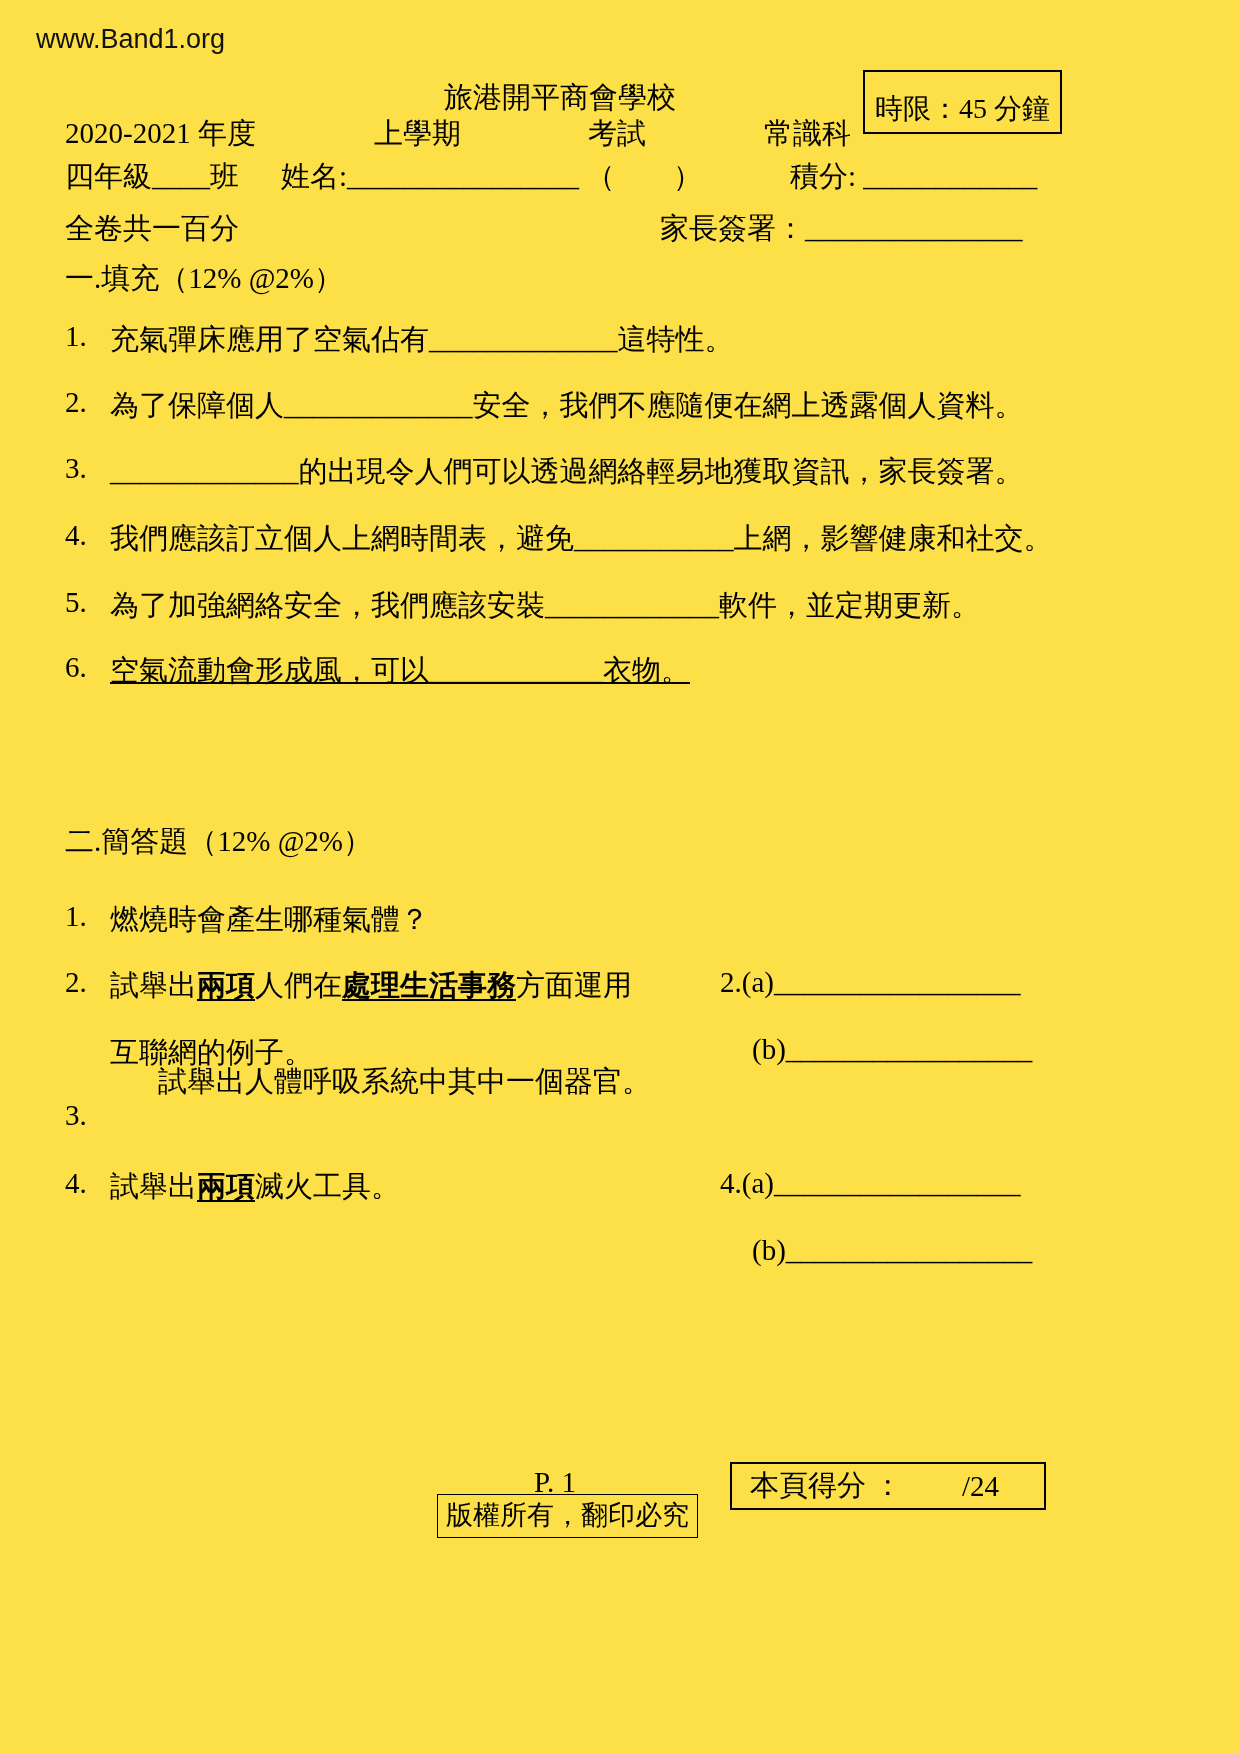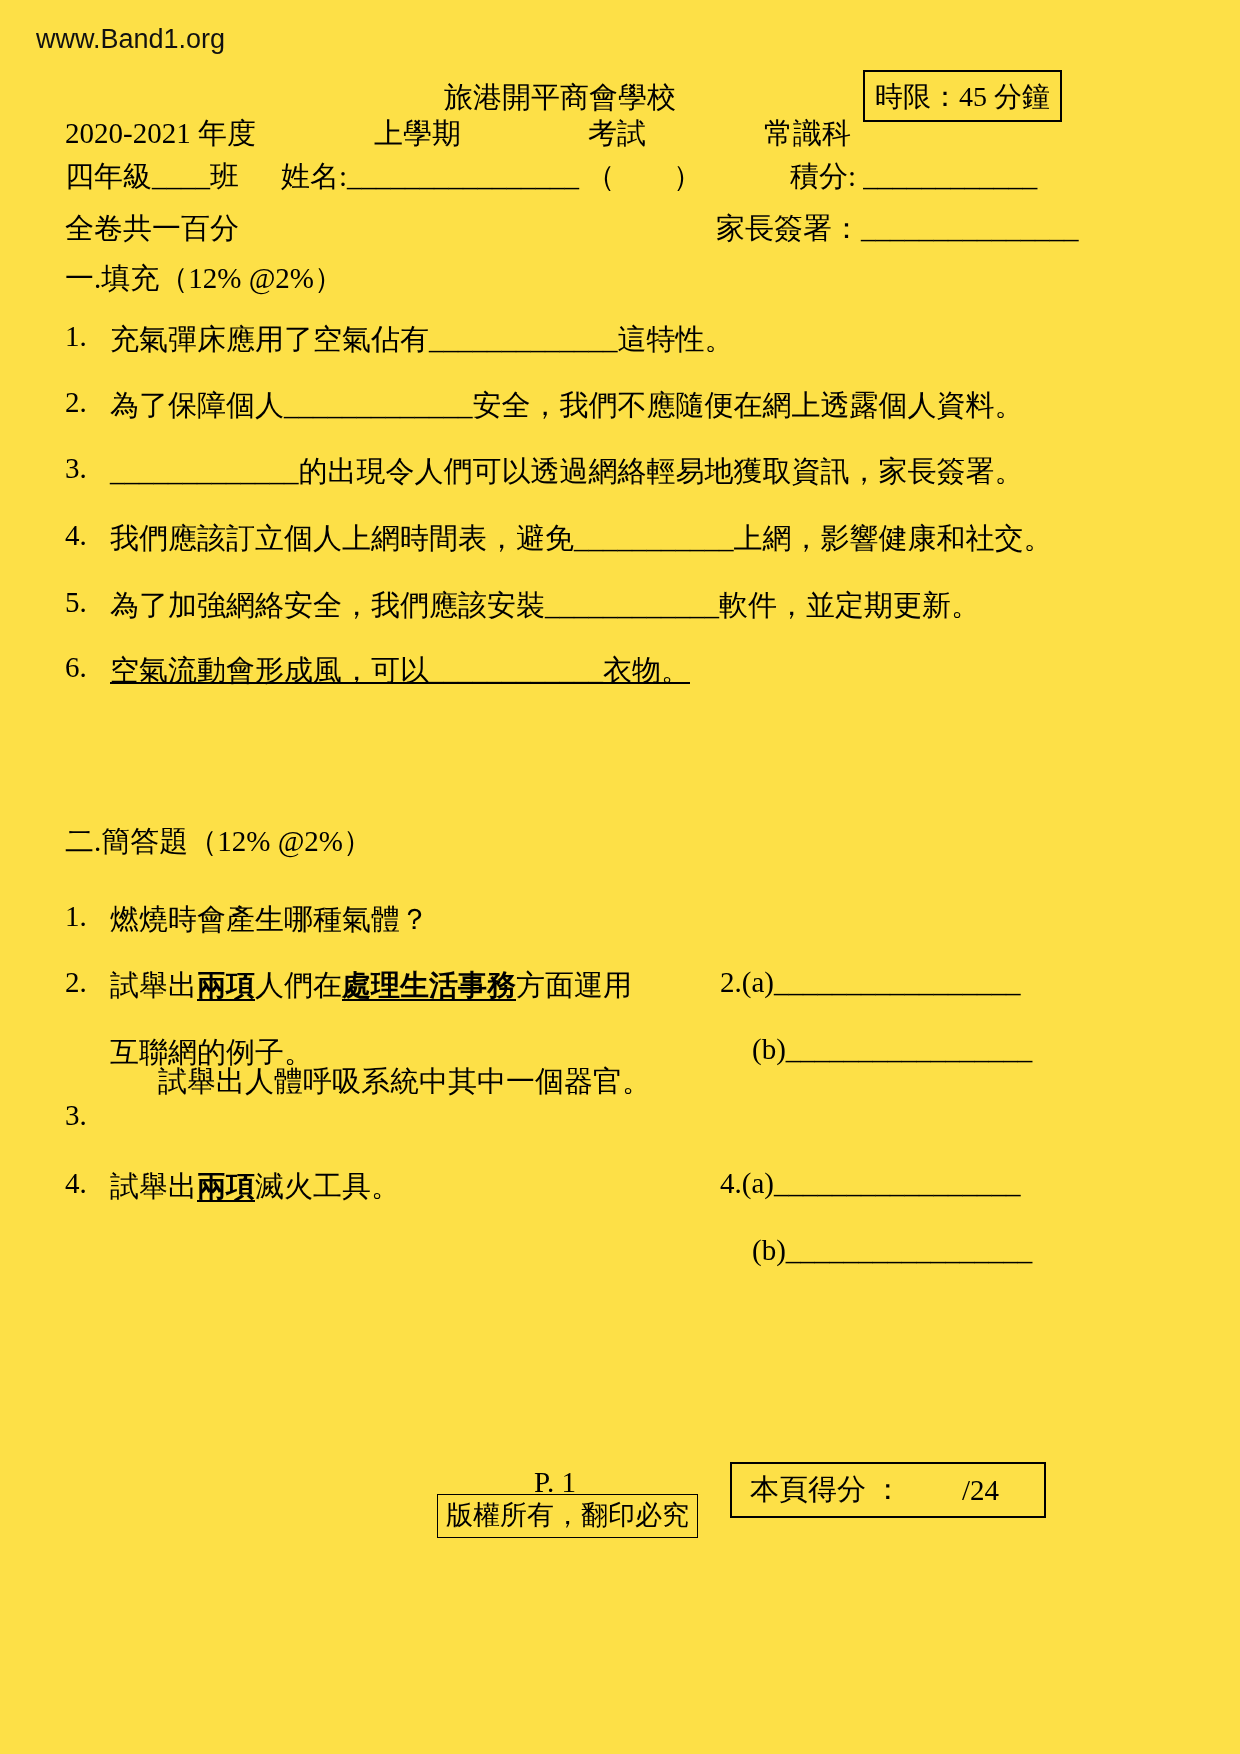--- a/index.html
+++ b/index.html
@@ -14,31 +14,31 @@
   }
   .abs { position:absolute; white-space:nowrap; }
   .bu { font-weight:bold; text-decoration:underline; text-underline-offset:4px; }
   .watermark {
     position:absolute; top:24px; left:36px;
     font-family:"Liberation Sans","DejaVu Sans",sans-serif;
     font-size:27px; color:#111111;
   }
   .timebox {
     position:absolute; top:70px; left:863px;
-    border:2px solid #000; padding:6px 10px 4px 10px;
+    border:2px solid #000; padding:18px 10px 4px 10px;
     font-size:28px;
   }
   .copyrightbox {
     position:absolute; top:1494px; left:437px;
     border:1.5px solid #000; padding:2px 8px 4px 8px;
     font-size:27px;
   }
   .scorebox {
     position:absolute; top:1462px; left:730px;
-    width:316px; height:56px;
+    width:316px; height:48px;
     border:2px solid #000;
     display:flex; align-items:center; justify-content:space-between;
     padding:0 45px 0 18px;
   }
 </style>
 </head>
 <body>
 
 <div class="page">
 
@@ -51,21 +51,21 @@
   <span class="abs" style="top:114px; left:374px;">上學期</span>
   <span class="abs" style="top:114px; left:588px;">考試</span>
   <span class="abs" style="top:114px; left:764px;">常識科</span>
 
   <span class="abs" style="top:157px; left:65px;">四年級____班</span>
   <span class="abs" style="top:157px; left:281px;">姓名:________________</span>
   <span class="abs" style="top:157px; left:586px;">（　　）</span>
   <span class="abs" style="top:157px; left:790px;">積分: ____________</span>
 
   <span class="abs" style="top:209px; left:65px;">全卷共一百分</span>
-  <span class="abs" style="top:209px; left:716px;">家長簽署：_______________</span>
+  <span class="abs" style="top:209px; left:660px;">家長簽署：_______________</span>
 
   <div class="abs" style="top:259px; left:65px;">一.填充（12% @2%）</div>
 
   <span class="abs" style="top:320px; left:65px;">1.</span>
   <span class="abs" style="top:320px; left:110px;">充氣彈床應用了空氣佔有_____________這特性。</span>
 
   <span class="abs" style="top:386px; left:65px;">2.</span>
   <span class="abs" style="top:386px; left:110px;">為了保障個人_____________安全，我們不應隨便在網上透露個人資料。</span>
 
   <span class="abs" style="top:452px; left:65px;">3.</span>

